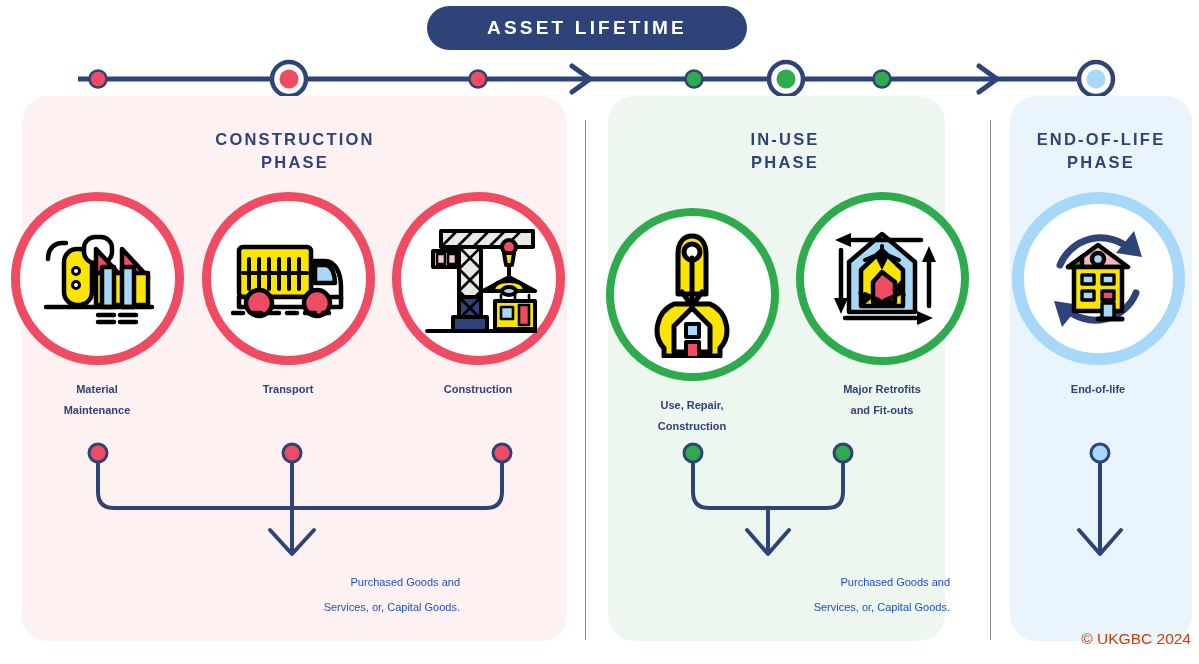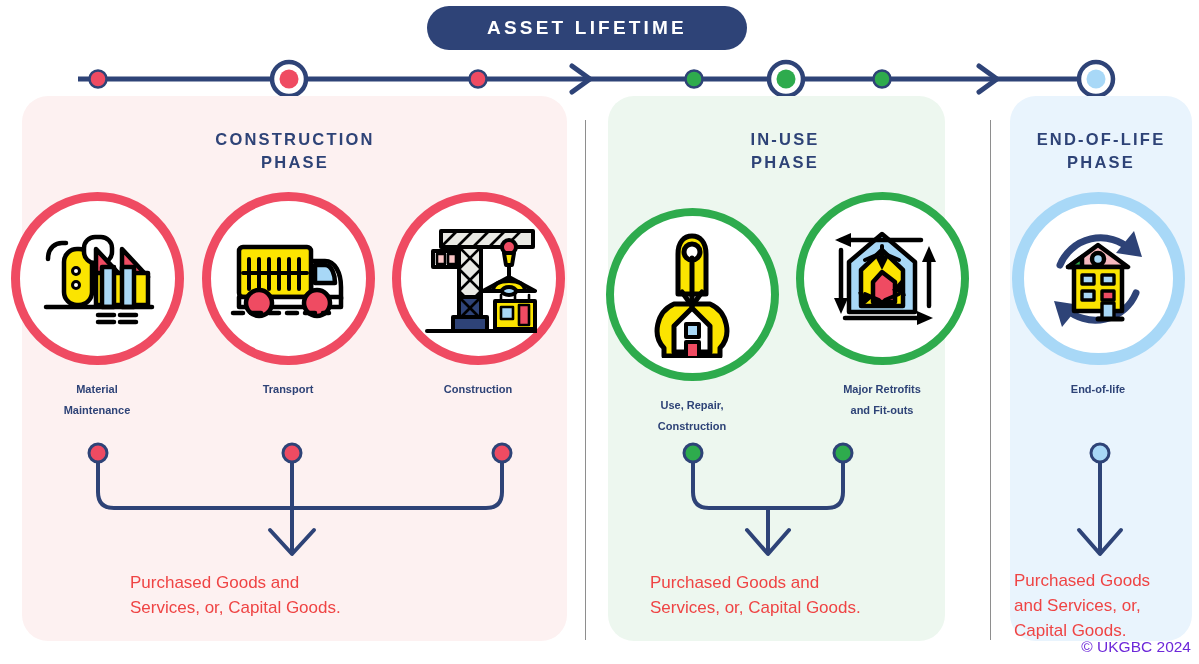--- a/index.html
+++ b/index.html
@@ -47,26 +47,26 @@
   #node-retrofit{left:792px;top:192px;}
   #node-endoflife{left:1008px;top:192px;}
 
   
   .connector{position:absolute;}
   #connector-construction{left:60px;top:440px;width:520px;height:120px;}
   #connector-inuse{left:655px;top:440px;width:300px;height:120px;}
   #connector-endoflife{left:1030px;top:440px;width:140px;height:120px;}
 
   
-  .caption{position:absolute;text-align:left;font-size:17px;line-height:25px;color:#ef4444;}
+  .caption{position:absolute;text-align:right;font-size:11px;line-height:25px;color:#1d4ed8;}
   #caption-construction{left:130px;top:570px;width:330px;}
   #caption-inuse{left:650px;top:570px;width:300px;}
   #caption-endoflife{left:1014px;top:568px;width:176px;}
 
-  #credit{position:absolute;right:8px;bottom:8px;font-size:15.5px;color:#6d28d9;}
+  #credit{position:absolute;right:8px;bottom:16px;font-size:15.5px;color:#c2410c;}
 </style>
 </head>
 <body>
 
 <div class="stage">
 
   <div id="header-badge">
     <span>ASSET LIFETIME</span>
   </div>
 
@@ -341,21 +341,16 @@
   </svg>
 
   <div class="caption" id="caption-construction">
     <div>Purchased Goods and</div>
     <div>Services, or, Capital Goods.</div>
   </div>
   <div class="caption" id="caption-inuse">
     <div>Purchased Goods and</div>
     <div>Services, or, Capital Goods.</div>
   </div>
-  <div class="caption" id="caption-endoflife">
-    <div>Purchased Goods</div>
-    <div>and Services, or,</div>
-    <div>Capital Goods.</div>
-  </div>
 
   <div id="credit">© UKGBC 2024</div>
 
 </div>
 
 </body></html>

